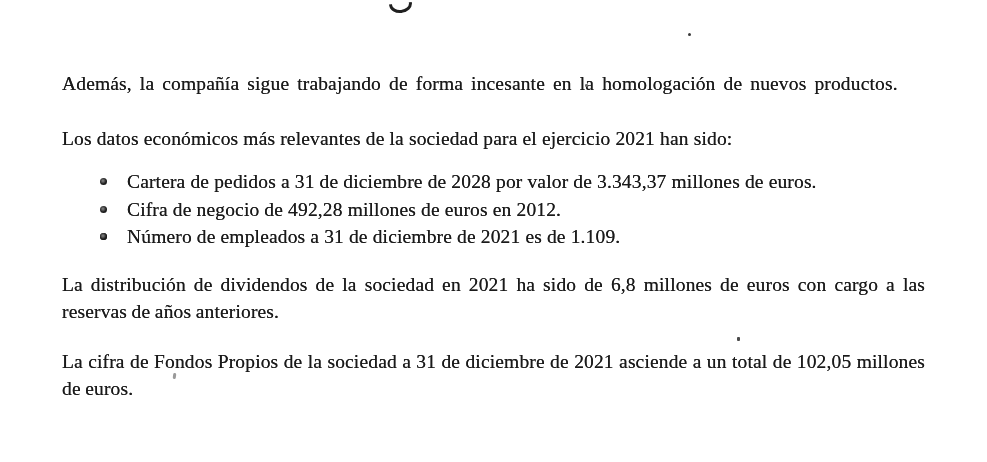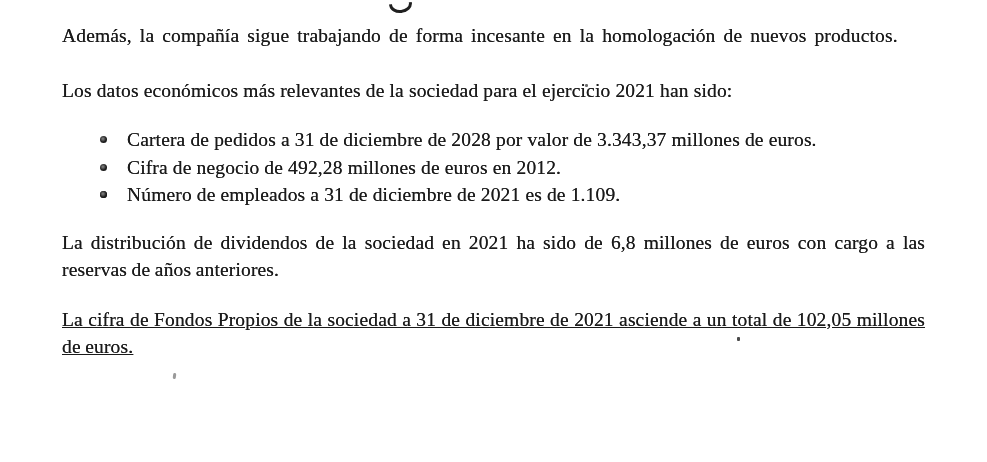--- a/index.html
+++ b/index.html
@@ -21,24 +21,24 @@
     padding: 22px 62px 0 62px;
     font-family: "Liberation Serif", "DejaVu Serif", serif;
     font-size: 19.5px;
     line-height: 27.5px;
     color: #1a1a1a;
     letter-spacing: 0.15px;
     text-shadow: 0 0 0.6px rgba(26,26,26,0.85);
   }
   .para { margin: 0; }
   .justify { text-align: justify; }
-  .p1 { margin-bottom: 27px; word-spacing: 3px; }
-  .p2 { margin-bottom: 22px; }
+  .p1 { margin-bottom: 27px; word-spacing: 3px; margin-top: 48px; }
+  .p2 { margin-bottom: 16px; }
   .p3 { margin-bottom: 22px; word-spacing: -0.5px; }
-  .p4 { margin-bottom: 13px; word-spacing: -0.5px; text-decoration: underline; }
+  .p4 { margin-bottom: 13px; word-spacing: -0.5px; }
 
   ul.bullets {
     list-style: none;
     margin: 0 0 20px 0;
     padding: 0 0 0 38px;
   }
   ul.bullets li {
     position: relative;
     padding-left: 27px;
     text-align: justify;

